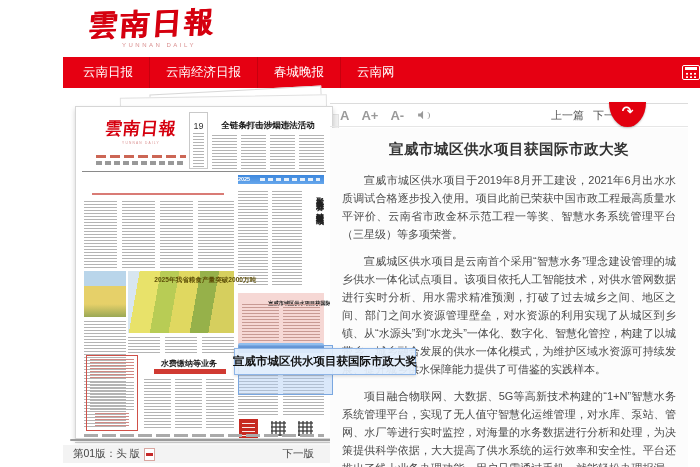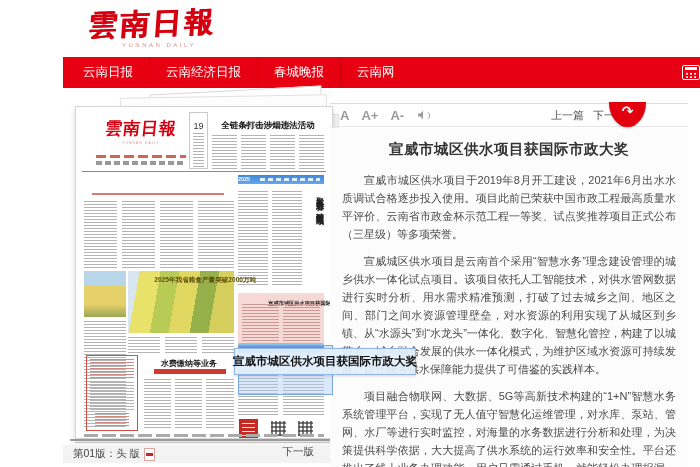--- a/index.html
+++ b/index.html
@@ -93,21 +93,21 @@
     background:repeating-linear-gradient(90deg,#555 0 2px,#fff 2px 4px),
                repeating-linear-gradient(0deg,#555 0 2px,#fff 2px 4px);background-blend-mode:multiply;}
   .np-footline{left:8px;top:327px;width:240px;height:3px;
     background:repeating-linear-gradient(to right,#aaa 0 14px,transparent 14px 18px);}
 
   .np-highlight{left:162px;top:238px;width:93px;height:48px;background:rgba(173,205,243,.45);
     border:1px solid #7aa7e0;z-index:6;}
 
   
   .pager{left:63px;top:445px;width:277px;height:18px;background:#f3f3f3;display:flex;
-    font-size:10.5px;color:#444;}
+    align-items:center;font-size:10.5px;color:#444;}
   .pager-left{margin-left:10px;display:flex;align-items:center;gap:4px;}
   .pdf{width:9px;height:11px;background:#fff;border:1px solid #d9a6a0;position:relative;}
   .pdf:before{content:"";position:absolute;left:1px;right:1px;top:4px;height:3px;background:#c62828;}
   .pager-next{margin-left:auto;margin-right:26px;cursor:pointer;}
 
   
   .toolbar{left:330px;top:103px;width:358px;height:24px;border-top:1px solid #dcdcdc;
     border-bottom:1px solid #e6e6e6;display:flex;align-items:center;color:#8a8a8a;
     font-size:13px;box-sizing:border-box;padding:0 10px;}
   .tb-btn{margin-right:12px;cursor:pointer;font-weight:bold;color:#9a9a9a;}
@@ -259,18 +259,18 @@
     <span>上一篇</span>
     <span>下一篇</span>
   </div>
 </div>
 <div class="abs back-btn">
   <span>↷</span>
 </div>
 
 <div class="abs article">
   <h1>宣威市城区供水项目获国际市政大奖</h1>
-  <p>宣威市城区供水项目于2019年8月开工建设，2021年6月出水水质调试合格逐步投入使用。项目此前已荣获中国市政工程最高质量水平评价、云南省市政金杯示范工程一等奖、试点奖推荐项目正式公布（三星级）等多项荣誉。</p>
+  <p>宣威市城区供水项目于2019年8月开工建设，2021年6月出水水质调试合格逐步投入使用。项目此前已荣获中国市政工程最高质量水平评价、云南省市政金杯示范工程一等奖、智慧水务系统管理平台（三星级）等多项荣誉。</p>
   <p>宣威城区供水项目是云南首个采用“智慧水务”理念建设管理的城乡供水一体化试点项目。该项目依托人工智能技术，对供水管网数据进行实时分析、用水需求精准预测，打破了过去城乡之间、地区之间、部门之间水资源管理壁垒，对水资源的利用实现了从城区到乡镇、从“水源头”到“水龙头”一体化、数字化、智慧化管控，构建了以城带乡、城乡融合发展的供水一体化模式，为维护区域水资源可持续发展、提升城乡供水保障能力提供了可借鉴的实践样本。</p>
   <p>项目融合物联网、大数据、5G等高新技术构建的“1+N”智慧水务系统管理平台，实现了无人值守智慧化运维管理，对水库、泵站、管网、水厂等进行实时监控，对海量的水务数据进行分析和处理，为决策提供科学依据，大大提高了供水系统的运行效率和安全性。平台还推出了线上业务办理功能，用户只需通过手机，就能轻松办理报漏、报修、水费缴纳等业务，还能随时查看家里的用水趋势、水质等情况，享受到了更加便捷的用水服务。</p>
 </div>
 
 <div class="abs tooltip">宣威市城区供水项目获国际市政大奖</div>
 
 </body></html>

